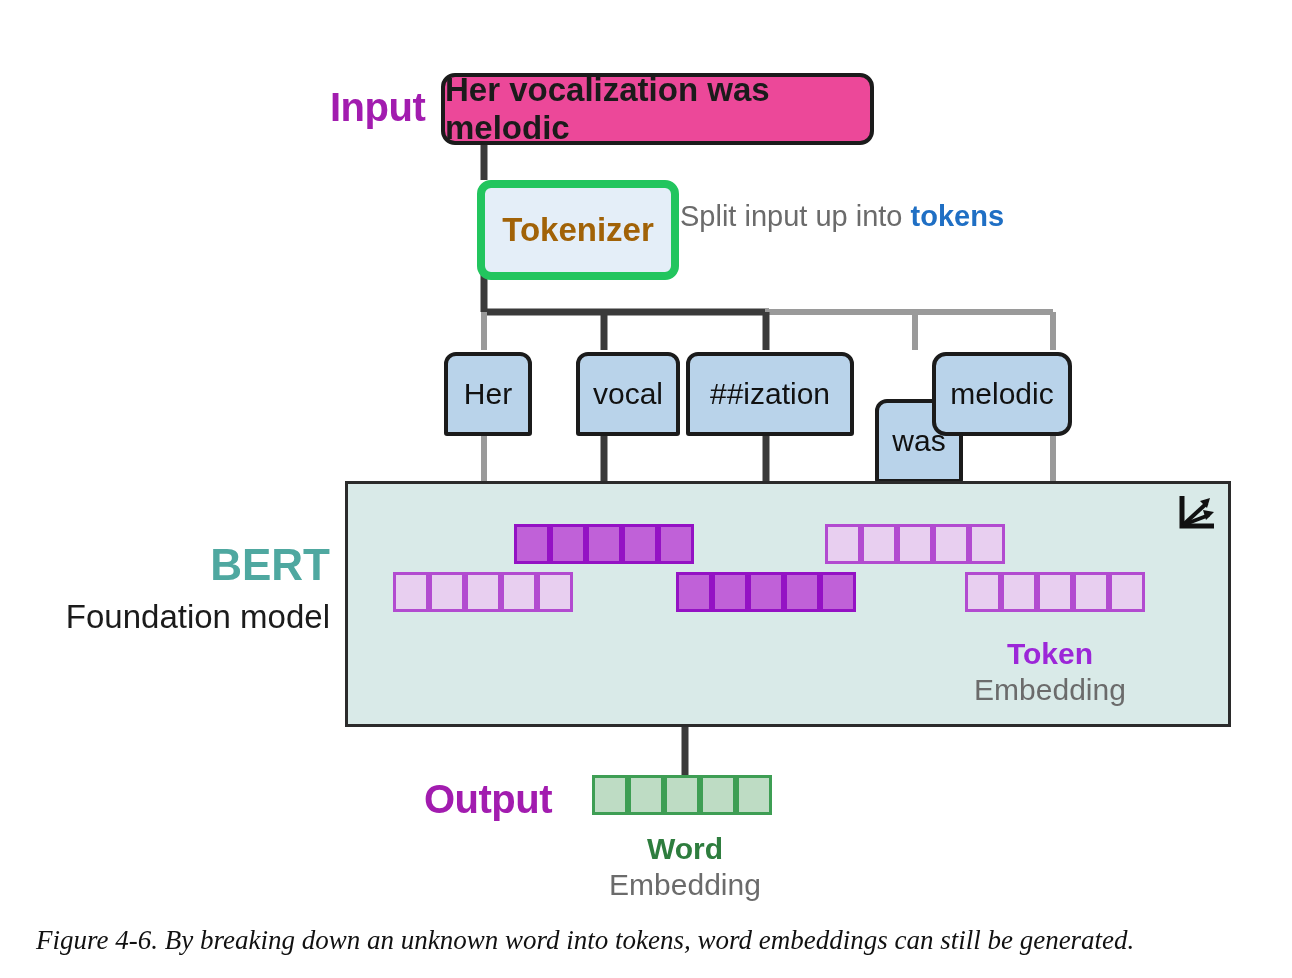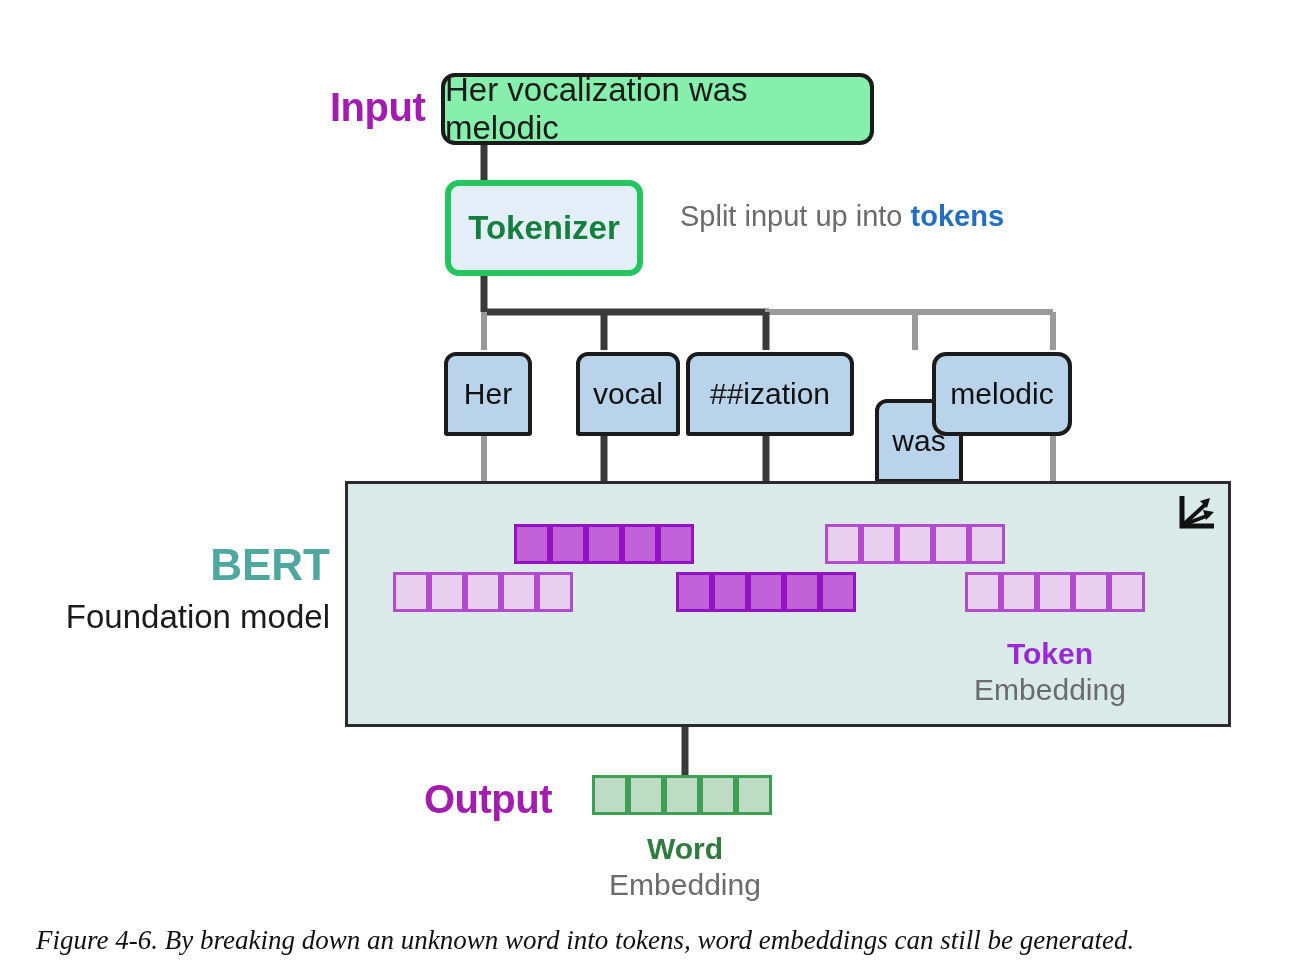--- a/index.html
+++ b/index.html
@@ -16,35 +16,35 @@
   .lbl{position:absolute;white-space:nowrap;}
 
   
   .big-label{
     font-weight:bold;font-size:40px;color:#a21caf;letter-spacing:-0.5px;
   }
 
   
   .input-box{
     position:absolute;
-    background:#86efac;
+    background:#ec4899;
     border:4px solid #1b1b1b;
     border-radius:14px;
     display:flex;align-items:center;justify-content:center;
-    font-size:33px;color:#1b1b1b;
+    font-size:33px;color:#1b1b1b;font-weight:bold;
   }
 
   
   .tokenizer-box{
     position:absolute;
     background:#e4eef8;
-    border:6px solid #22c55e;
+    border:8px solid #22c55e;
     border-radius:14px;
     display:flex;align-items:center;justify-content:center;
-    font-size:33px;font-weight:bold;color:#15803d;
+    font-size:33px;font-weight:bold;color:#a16207;margin-left:32px;
   }
   .tok-note{
     position:absolute;font-size:29px;color:#6b6b6b;padding-left:40px;
   }
   .tok-note b{color:#1f6fc4;font-weight:bold;}
 
   
   .chip{
     position:absolute;
     background:#b9d3ea;

